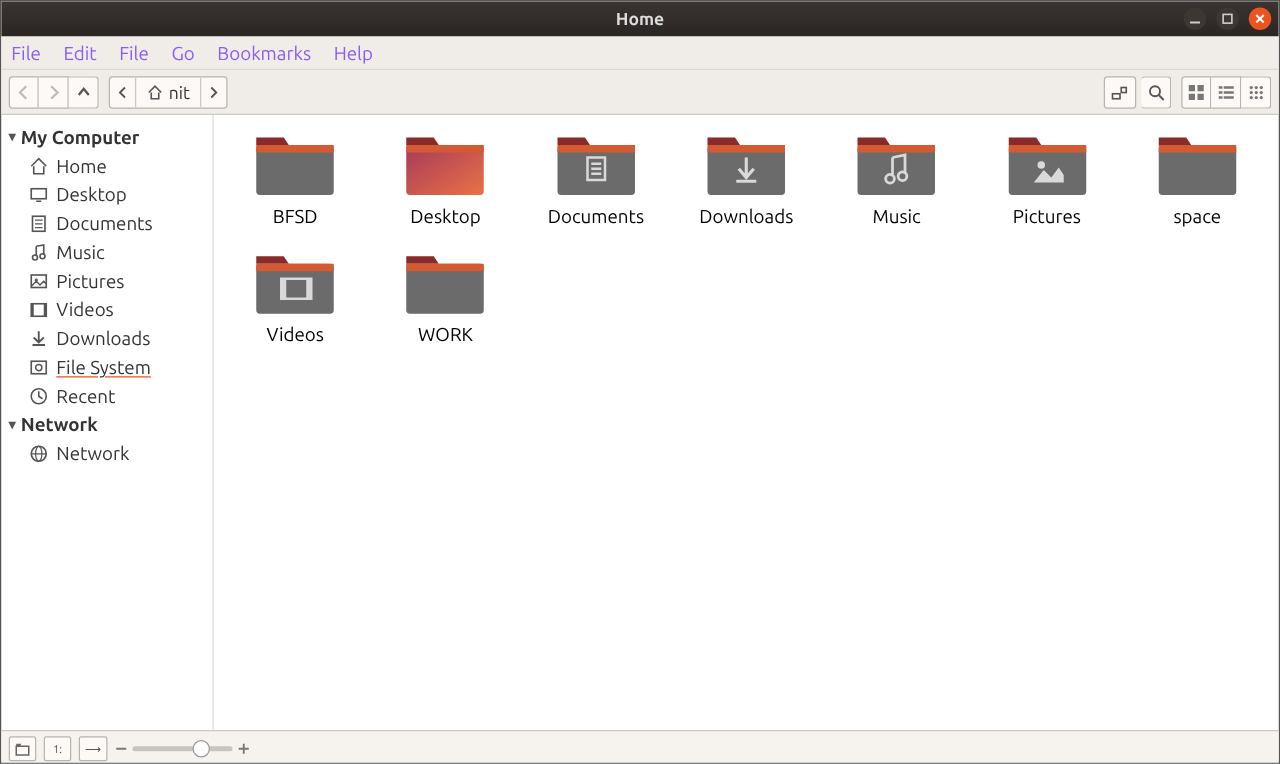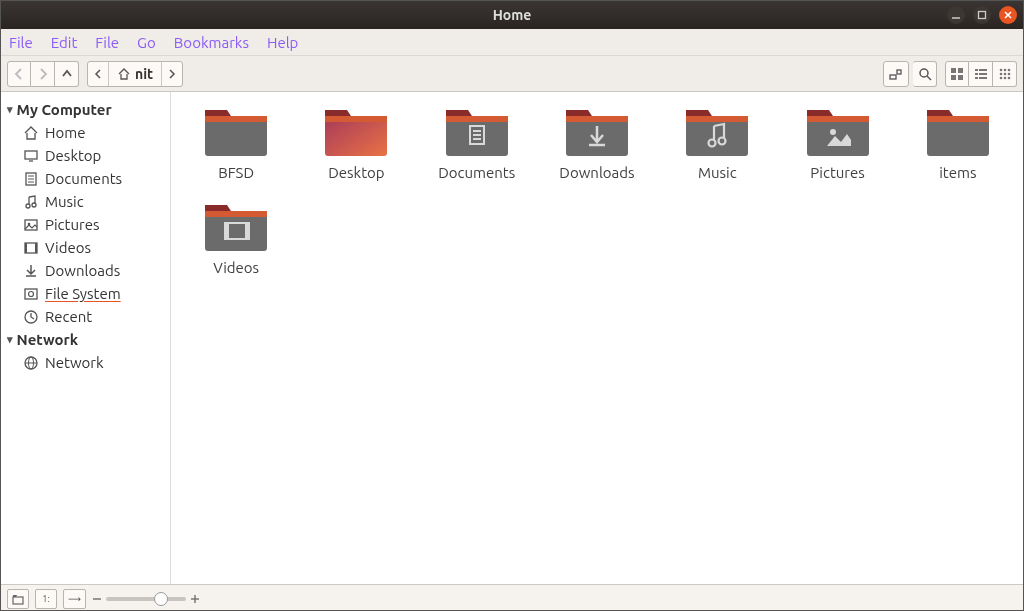--- a/index.html
+++ b/index.html
@@ -39,21 +39,21 @@
   .tree-header { display: flex; align-items: center; gap: 4px; padding: 3px 6px; font-weight: bold; font-size: 15px; cursor: default; }
   .tree-header .caret { font-size: 11px; color: #555; }
   .tree-item { display: flex; align-items: center; gap: 6px; padding: 3px 6px 3px 22px; font-size: 15px; cursor: default; }
   .tree-item .ico { width: 16px; text-align: center; color: #555; font-size: 14px; }
   .tree-item.selected .label { text-decoration: underline; text-decoration-color: #e95420; text-underline-offset: 2px; }
   
   
   .content { flex: 1; overflow: auto; padding: 12px 10px; }
   .icon-grid { display: grid; grid-template-columns: repeat(7, 1fr); column-gap: 10px; row-gap: 18px; }
   .file-item { display: flex; flex-direction: column; align-items: center; gap: 6px; cursor: default; }
-  .file-item .label { font-size: 15px; color: #404040; text-align: center; }
+  .file-item .label { font-size: 15px; color: #000000; text-align: center; }
   
   
   .folder-icon { width: 70px; height: 54px; }
   
   
   .statusbar { height: 28px; border-top: 1px solid #ccc8c4; background: #f6f2ee; display: flex; align-items: center; padding: 0 6px; gap: 6px; font-size: 14px; color: #444; }
   .statusbar .center { flex: 1; text-align: center; }
   .statusbar .sbtn { height: 20px; min-width: 22px; border: 1px solid #b8b4b0; border-radius: 2px; background: #fcf9f6; display: flex; align-items: center; justify-content: center; font-size: 11px; color: #555; padding: 0 4px; }
   .zoom { display: flex; align-items: center; gap: 4px; }
   .zoom .track { width: 80px; height: 4px; background: #c8c4c0; border-radius: 2px; position: relative; }
@@ -117,21 +117,21 @@
   <div class="pathbar">
     <div class="seg arrowleft">
       <svg width="8" height="10">
           <path d="M6 1 L2 5 L6 9" fill="none" stroke="#555" stroke-width="1.5"></path>
         </svg>
     </div>
     <div class="seg">
       <svg width="14" height="14">
           <path d="M2 7 L7 2 L12 7 M4 7 V12 H10 V7" fill="none" stroke="#555" stroke-width="1.3"></path>
         </svg>
-      <span style="font-weight:bold">nit</span>
+      <span style="font-weight:normal">nit</span>
     </div>
     <div class="seg arrowright">
       <svg width="8" height="10">
           <path d="M2 1 L6 5 L2 9" fill="none" stroke="#555" stroke-width="1.5"></path>
         </svg>
     </div>
   </div>
 
   <div class="spacer"></div>
 
@@ -394,38 +394,52 @@
             <defs>
               <linearGradient id="deskgrad" x1="0" x2="1" y1="0" y2="1">
                 <stop offset="0" stop-color="#a63a5a"></stop>
                 <stop offset="1" stop-color="#e97245"></stop>
               </linearGradient>
             </defs>
             <path d="M4 6 h22 l4 6 H4 Z" fill="#8a2b2b"></path>
             <rect x="4" y="12" width="62" height="40" rx="3" fill="#6b6b6b"></rect>
             <rect x="4" y="12" width="62" height="6" fill="#d35a33"></rect>
           </svg>
-          <span class="label">items</span>
+          <span class="label">space</span>
         </div>
         <div class="file-item">
           <svg class="folder-icon" viewBox="0 0 70 54">
             <defs>
               <linearGradient id="deskgrad" x1="0" x2="1" y1="0" y2="1">
                 <stop offset="0" stop-color="#a63a5a"></stop>
                 <stop offset="1" stop-color="#e97245"></stop>
               </linearGradient>
             </defs>
             <path d="M4 6 h22 l4 6 H4 Z" fill="#8a2b2b"></path>
             <rect x="4" y="12" width="62" height="40" rx="3" fill="#6b6b6b"></rect>
             <rect x="4" y="12" width="62" height="6" fill="#d35a33"></rect>
             <rect x="24" y="24" width="24" height="16" fill="none" stroke="#d9d9d9" stroke-width="2"></rect>
             <rect x="24" y="24" width="4" height="16" fill="#d9d9d9"></rect>
             <rect x="44" y="24" width="4" height="16" fill="#d9d9d9"></rect>
           </svg>
           <span class="label">Videos</span>
+        </div>
+        <div class="file-item">
+          <svg class="folder-icon" viewBox="0 0 70 54">
+            <defs>
+              <linearGradient id="deskgrad" x1="0" x2="1" y1="0" y2="1">
+                <stop offset="0" stop-color="#a63a5a"></stop>
+                <stop offset="1" stop-color="#e97245"></stop>
+              </linearGradient>
+            </defs>
+            <path d="M4 6 h22 l4 6 H4 Z" fill="#8a2b2b"></path>
+            <rect x="4" y="12" width="62" height="40" rx="3" fill="#6b6b6b"></rect>
+            <rect x="4" y="12" width="62" height="6" fill="#d35a33"></rect>
+          </svg>
+          <span class="label">WORK</span>
         </div>
       </div>
   </div>
 </div>
 
 <div class="statusbar">
   <div class="sbtn">
     <svg width="12" height="12">
         <rect x="1" y="4" width="10" height="7" fill="none" stroke="#666" stroke-width="1.2"></rect>
         <path d="M1 4 L4 4 L5 2 L1 2 Z" fill="#666"></path>

